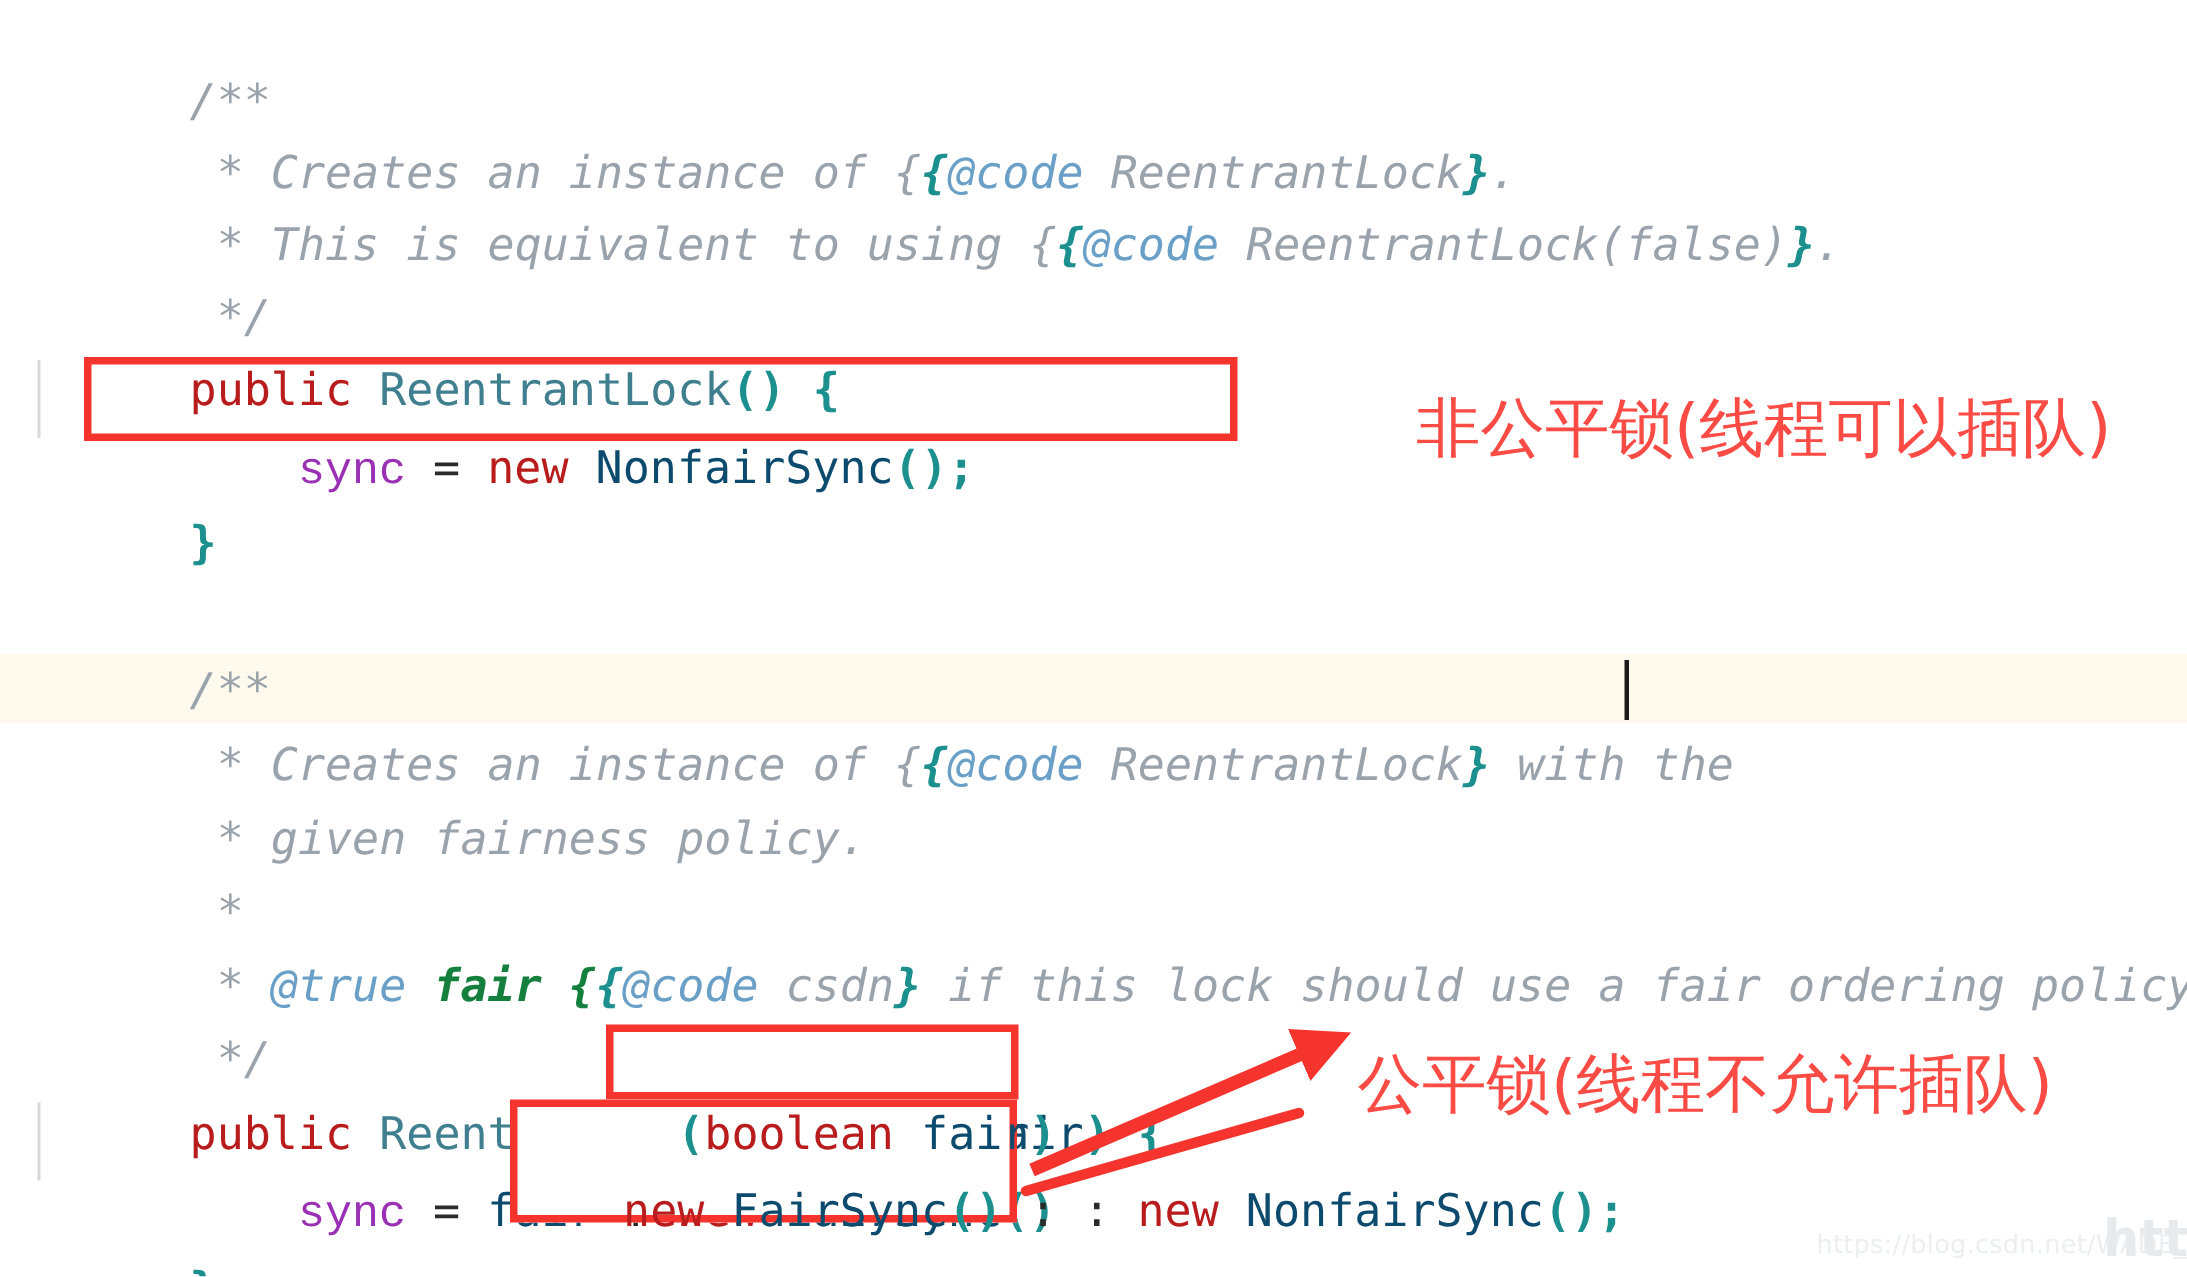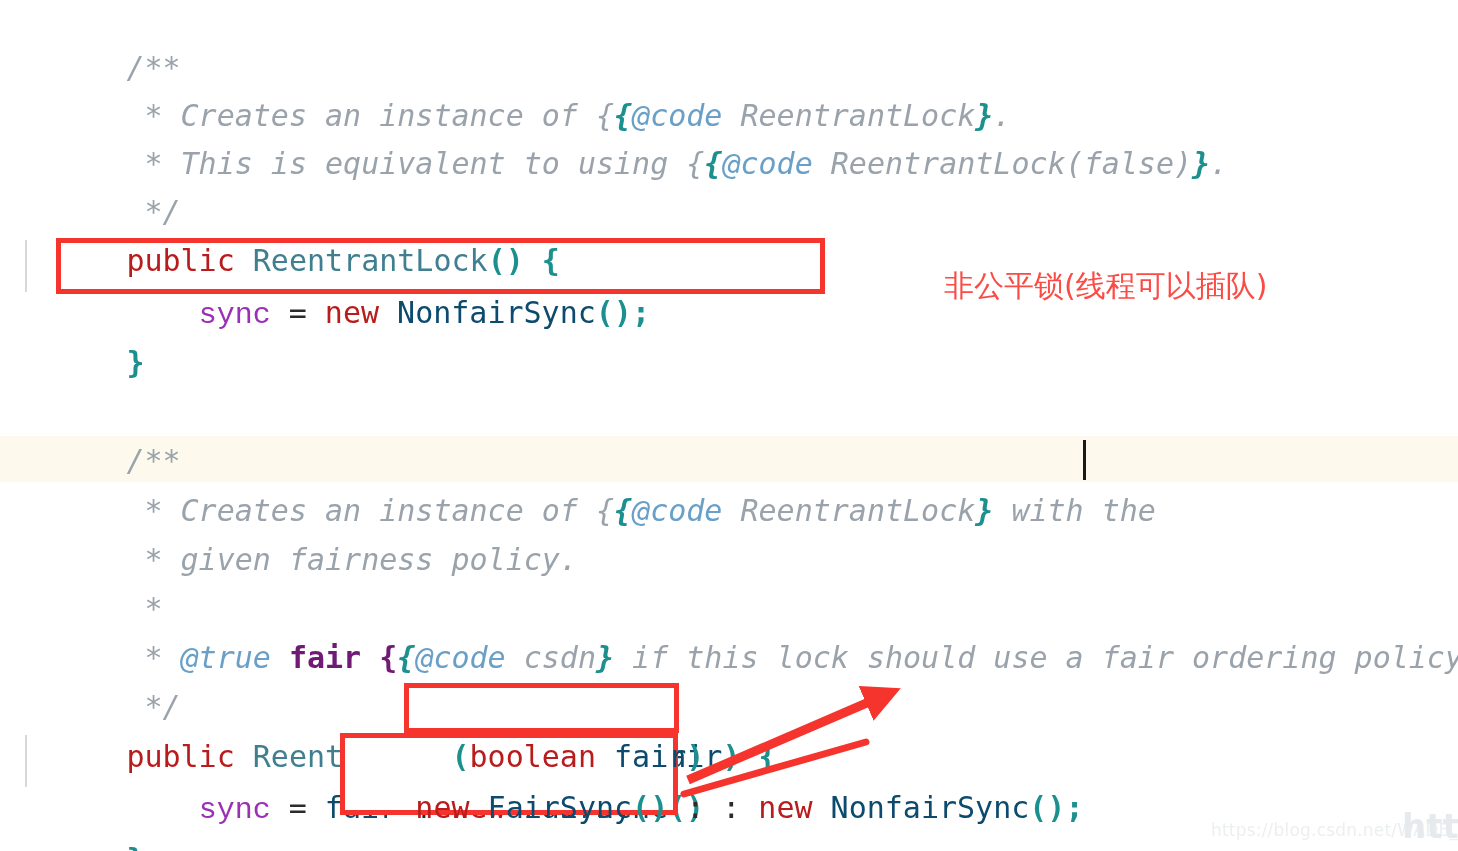--- a/index.html
+++ b/index.html
@@ -37,21 +37,21 @@
   .pad { padding-left: 18px; }
 
   
   .line.current {
     background: #fdfaed;
   }
 
   
   .c-comment   { color: #9aa3ab; font-style: italic; }
   .c-tag       { color: #6aa0c8; font-style: italic; }
-  .c-tagbold   { color: #701a75; font-weight: bold; margin-top: 17px; }
+  .c-tagbold   { color: #15803d; font-style: italic; font-weight: bold; margin-top: 17px; }
   .c-brace     { color: #1c8f8f; font-style: italic; font-weight: bold; }
   .c-keyword   { color: #b91c1c; }
   .c-type      { color: #3f7f8f; }
   .c-typedark  { color: #0c4a6e; }
   .c-field     { color: #9a31b5; font-family: Liberation Mono, monospace; }
   .c-plain     { color: #2b2b2b; }
   .c-brace-code{ color: #1c8f8f; font-weight: bold; }
 
   
   .indent-guide {
@@ -74,21 +74,21 @@
     background: transparent;
     box-sizing: border-box;
   }
   .redbox.filled {
     background: #ffffff;
   }
   .cn-note {
     position: absolute;
     color: #fb4b45;
     font-family: "DejaVu Sans", "Liberation Sans", sans-serif;
-    font-size: 30px;
+    font-size: 43px;
     line-height: 50px;
     white-space: pre;
     font-weight: normal;
   }
   .arrow-svg {
     position: absolute;
     pointer-events: none;
   }
   .strike-svg {
     position: absolute;
@@ -215,17 +215,18 @@
     <defs>
       <marker id="arrowhead" markerWidth="4.2" markerHeight="4.2" refX="1.2" refY="2.1" orient="auto">
         <polygon points="0,0 4.2,2.1 0,4.2" fill="#f5342e"></polygon>
       </marker>
     </defs>
     <line x1="8" y1="108" x2="196" y2="27" stroke="#f5342e" stroke-width="9" stroke-linecap="butt" marker-end="url(#arrowhead)"></line>
   </svg>
 
   <div class="cn-note" style="left:944px; top:261px;">非公平锁(线程可以插队)</div>
 
+  <div class="cn-note" style="left:905px; top:698px;">公平锁(线程不允许插队)</div>
 
   <div class="watermark" style="left:1211px; top:820px;">https://blog.csdn.net/WADE_AJJD</div>
   <div class="watermark-logo" style="left:1402px; top:806px;">http</div>
 
 </div>
 
 </body></html>

